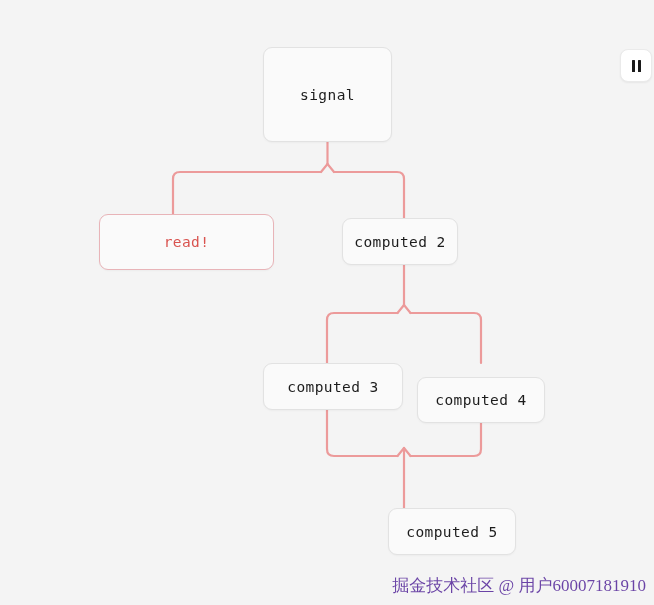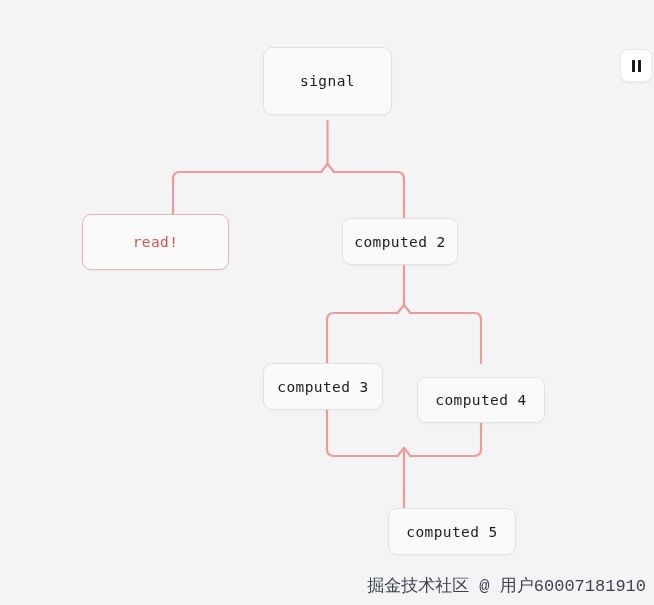--- a/index.html
+++ b/index.html
@@ -80,23 +80,23 @@
     background: #1a1a1a;
     border-radius: 0.5px;
   }
 
   
   #watermark {
     position: absolute;
     z-index: 4;
     right: 8px;
     bottom: 8px;
-    font-family: Liberation Mono, monospace;
+    font-family: Liberation Serif, serif;
     font-size: 17px;
-    color: #0f172a;
+    color: #4c1d95;
     opacity: 0.82;
     white-space: nowrap;
     user-select: none;
   }
 </style>
 </head>
 <body>
 
 <div id="stage">
 
@@ -116,33 +116,33 @@
       <path d="M 410.5 313 L 474 313 Q 481 313 481 320 L 481 363"></path>
 
       <path d="M 327 410 L 327 449 Q 327 456 334 456 L 397.5 456"></path>
       <path d="M 481 410 L 481 449 Q 481 456 474 456 L 410.5 456"></path>
       <path d="M 397.5 456 L 404 448"></path>
       <path d="M 410.5 456 L 404 448"></path>
       <path d="M 404 448 L 404 508"></path>
     </g>
   </svg>
 
-  <div class="node" style="left:263px; top:47px; width:129px; height:68px;">
+  <div class="node" style="left:263px; top:47px; width:129px; height:95px;">
     <span>signal</span>
   </div>
 
-  <div class="node reading" style="left:82px; top:214px; width:147px; height:56px;">
+  <div class="node reading" style="left:99px; top:214px; width:175px; height:56px;">
     <span>read!</span>
   </div>
 
   <div class="node" style="left:342px; top:218px; width:116px; height:47px;">
     <span>computed 2</span>
   </div>
 
-  <div class="node" style="left:263px; top:363px; width:120px; height:47px;">
+  <div class="node" style="left:263px; top:363px; width:140px; height:47px;">
     <span>computed 3</span>
   </div>
 
   <div class="node" style="left:417px; top:377px; width:128px; height:46px;">
     <span>computed 4</span>
   </div>
 
   <div class="node" style="left:340px; top:508px; width:128px; height:47px;margin-left:48px;">
     <span>computed 5</span>
   </div>

